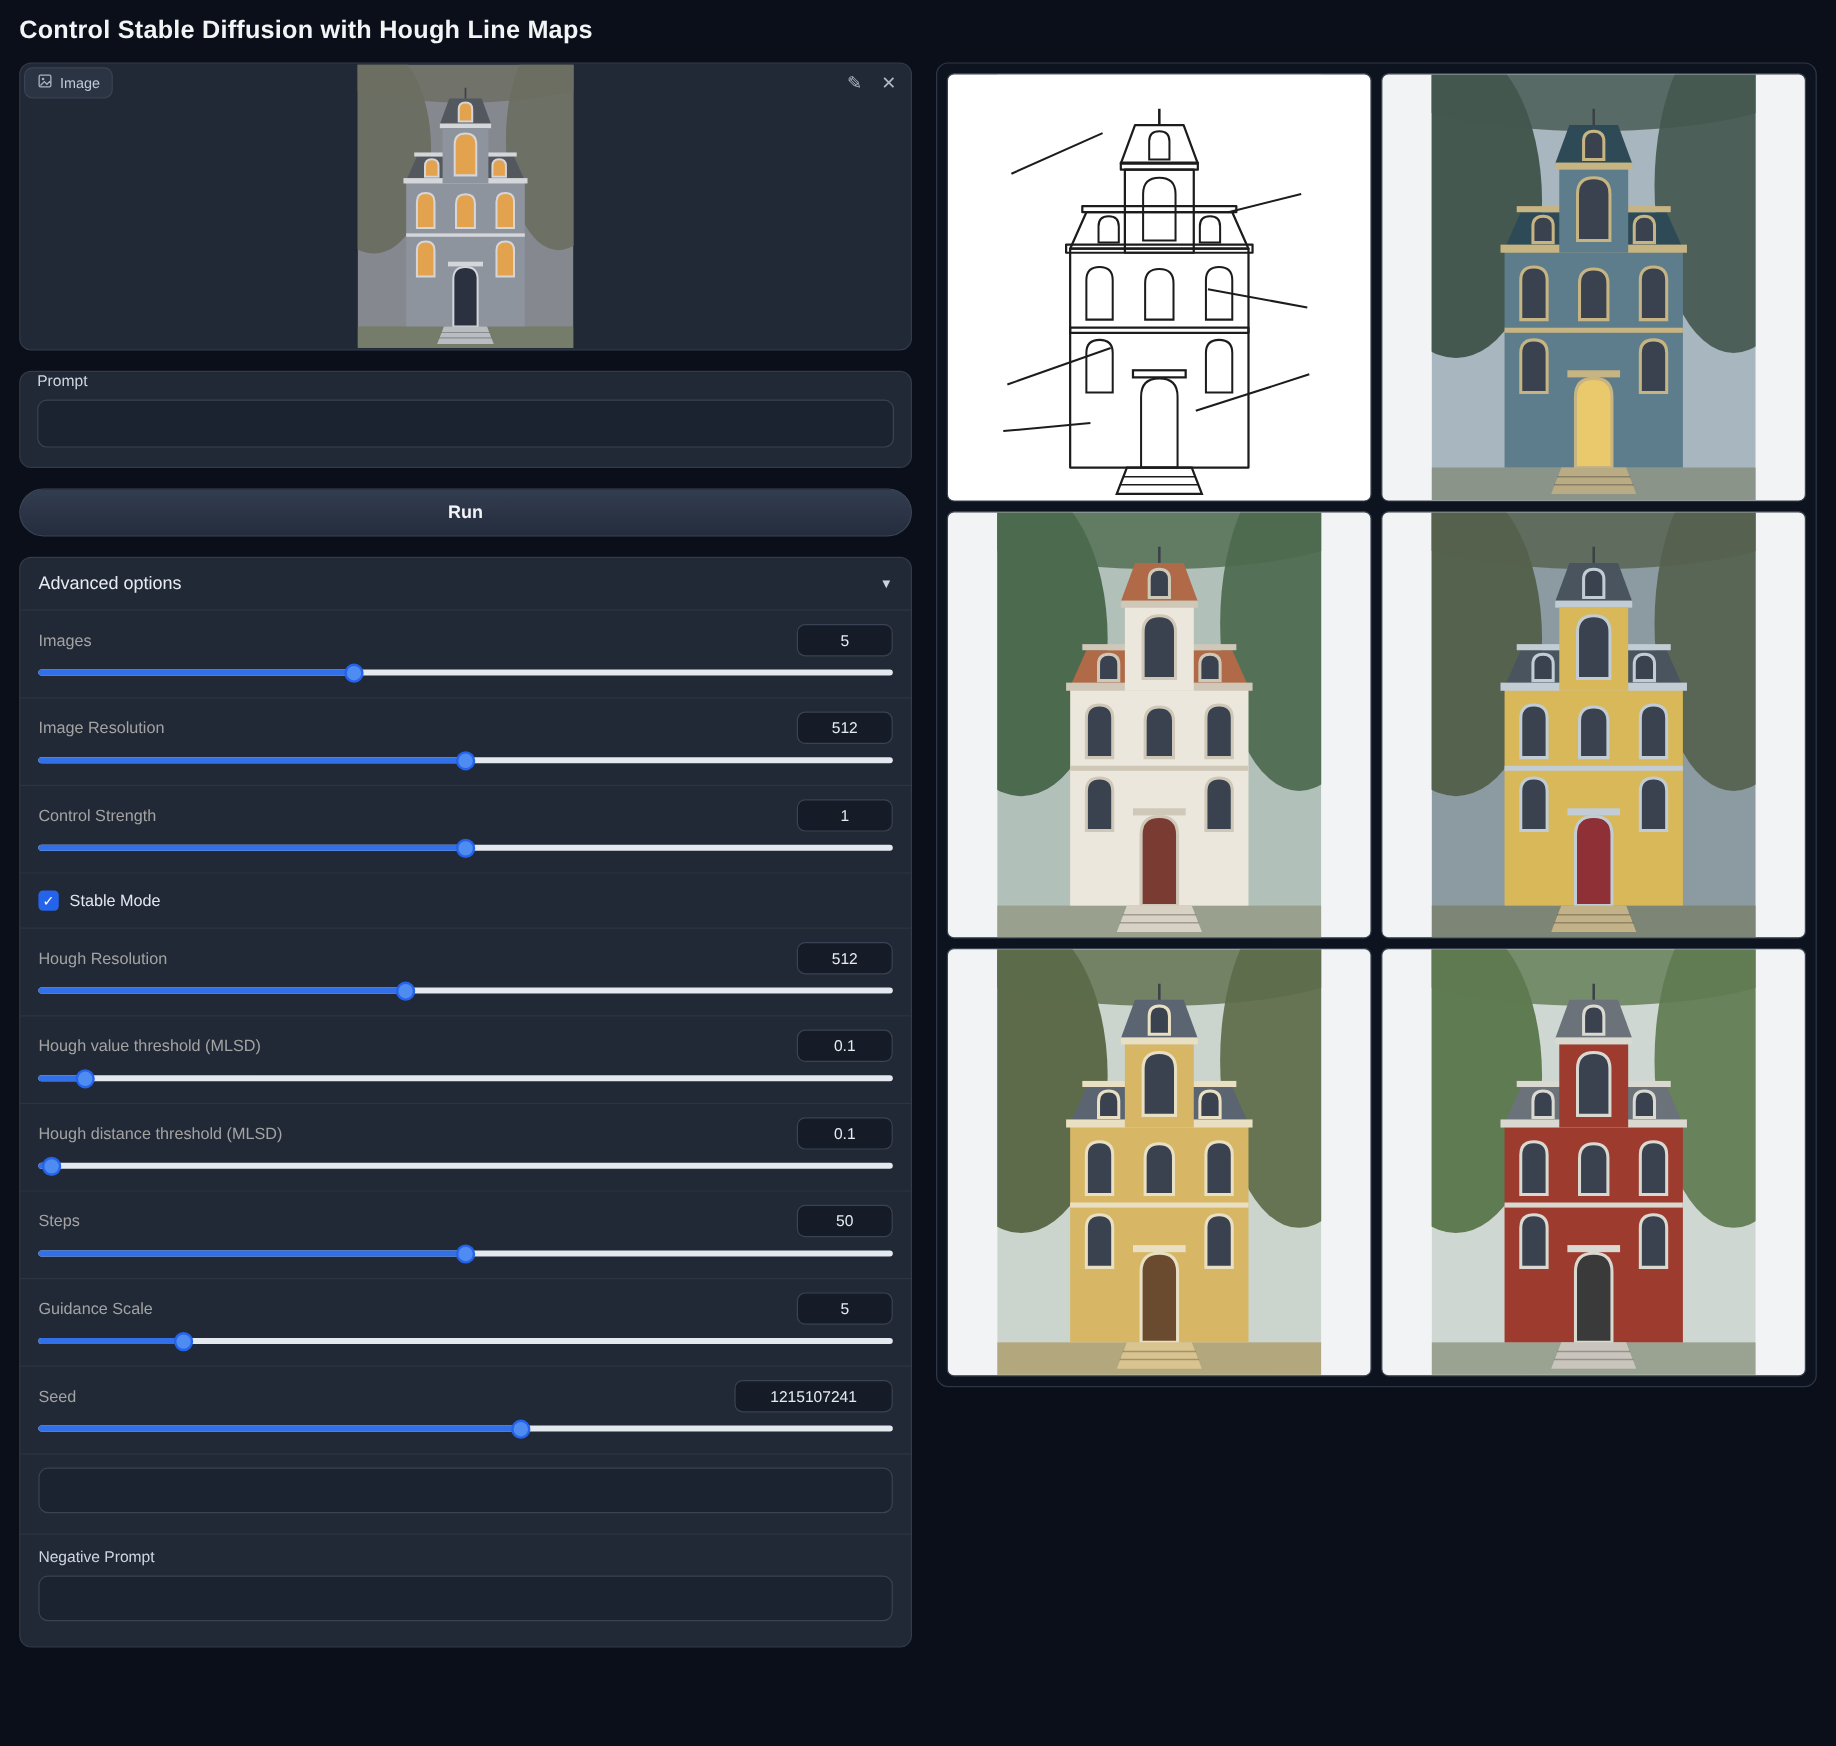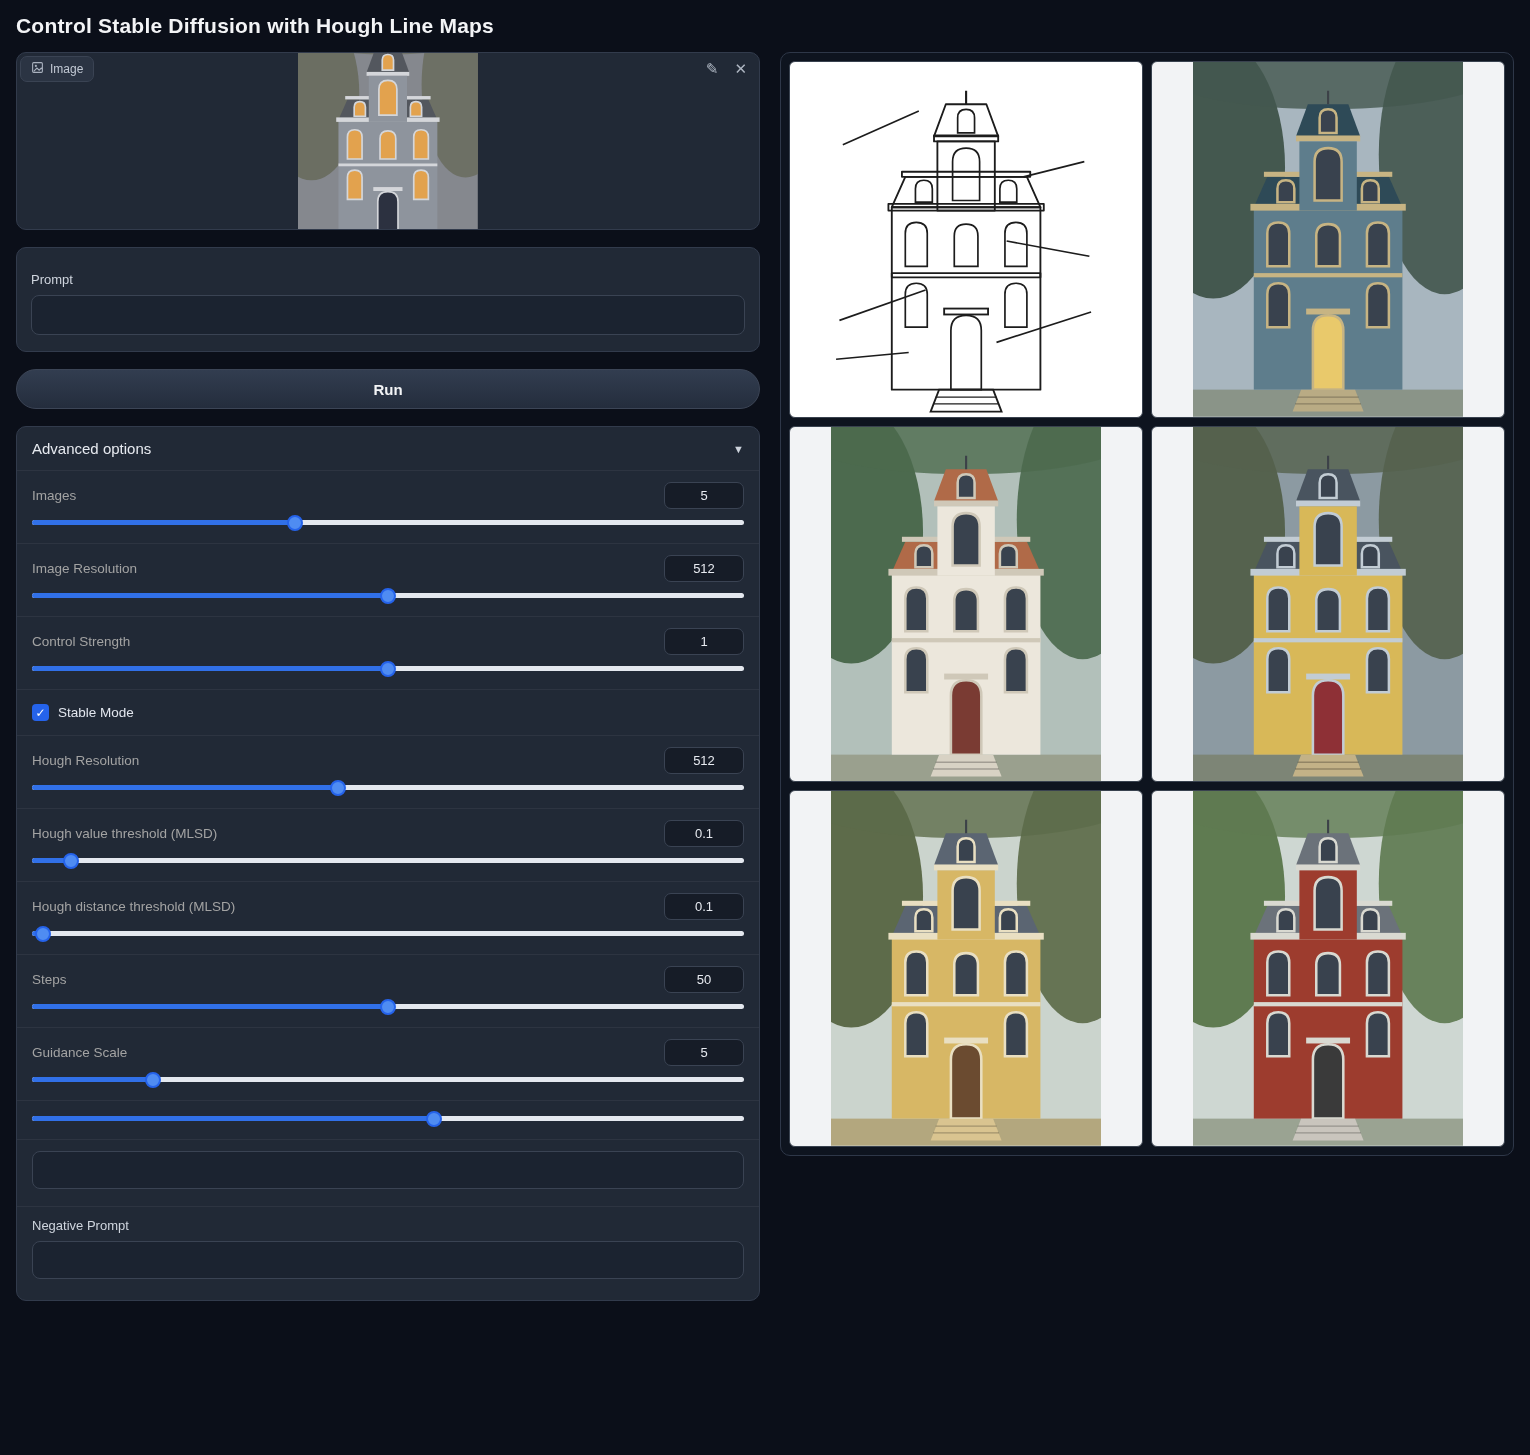--- a/index.html
+++ b/index.html
@@ -21,39 +21,39 @@
   .right-col { flex: 1; }
 
   .panel {
     background: #212936;
     border: 1px solid #323b4c;
     border-radius: 10px;
     position: relative;
   }
 
   
-  .image-panel { height: 178px; display: flex; align-items: center; justify-content: center; overflow: hidden; }
+  .image-panel { height: 240px; display: flex; align-items: center; justify-content: center; overflow: hidden; }
   .img-badge {
     position: absolute; top: 3px; left: 3px;
     display: flex; align-items: center; gap: 6px;
     background: #2b3443; border: 1px solid #3a4353;
     border-radius: 7px; padding: 4px 10px;
     font-size: 12px; color: #c2c9d4; z-index: 3;
   }
   .img-actions { position: absolute; top: 7px; right: 10px; display: flex; gap: 12px; z-index: 3; }
   .icon-btn {
     background: transparent; border: none; color: #aeb6c2;
     font-size: 15px; line-height: 1; cursor: pointer; padding: 2px;
     font-family: "DejaVu Sans", sans-serif;
   }
   .input-image { height: 236px; }
   .input-image svg { height: 100%; width: auto; display: block; }
 
   
-  .prompt-panel { padding: 24px 14px 16px; }
+  .prompt-panel { padding: 0 14px 16px; }
   .field-label { display: block; font-size: 13px; color: #cfd5de; margin-bottom: 8px; }
   .text-input {
     width: 100%; height: 40px;
     background: #1b2330; border: 1px solid #3a4353; border-radius: 8px;
     color: #e7eaf0; padding: 0 12px; font-size: 14px;
     font-family: "Liberation Sans", sans-serif;
     outline: none;
   }
 
   
@@ -272,20 +272,24 @@
               <div class="slider-head">
                 <span class="slider-label">Guidance Scale</span>
                 <div class="num-box">5</div>
               </div>
               <div class="track">
                 <div class="fill" style="width:17%;background:#3170e8"></div>
                 <div class="handle" style="left:17%;background:#4f8cf2;border:2.5px solid #2563eb"></div>
               </div>
             </div>
             <div class="adv-item">
+              <div class="slider-head">
+                <span class="slider-label">Seed</span>
+                <div class="num-box wide">1215107241</div>
+              </div>
               <div class="track">
                 <div class="fill" style="width:56.5%;background:#3170e8"></div>
                 <div class="handle" style="left:56.5%;background:#4f8cf2;border:2.5px solid #2563eb"></div>
               </div>
             </div>
             <div class="text-item"><input class="text-input" style="height: 38px;" value=""></div>
             <div class="text-item"><label class="field-label">Negative Prompt</label><input class="text-input" style="height: 38px;" value=""></div>
           </div>
       </div>
 

